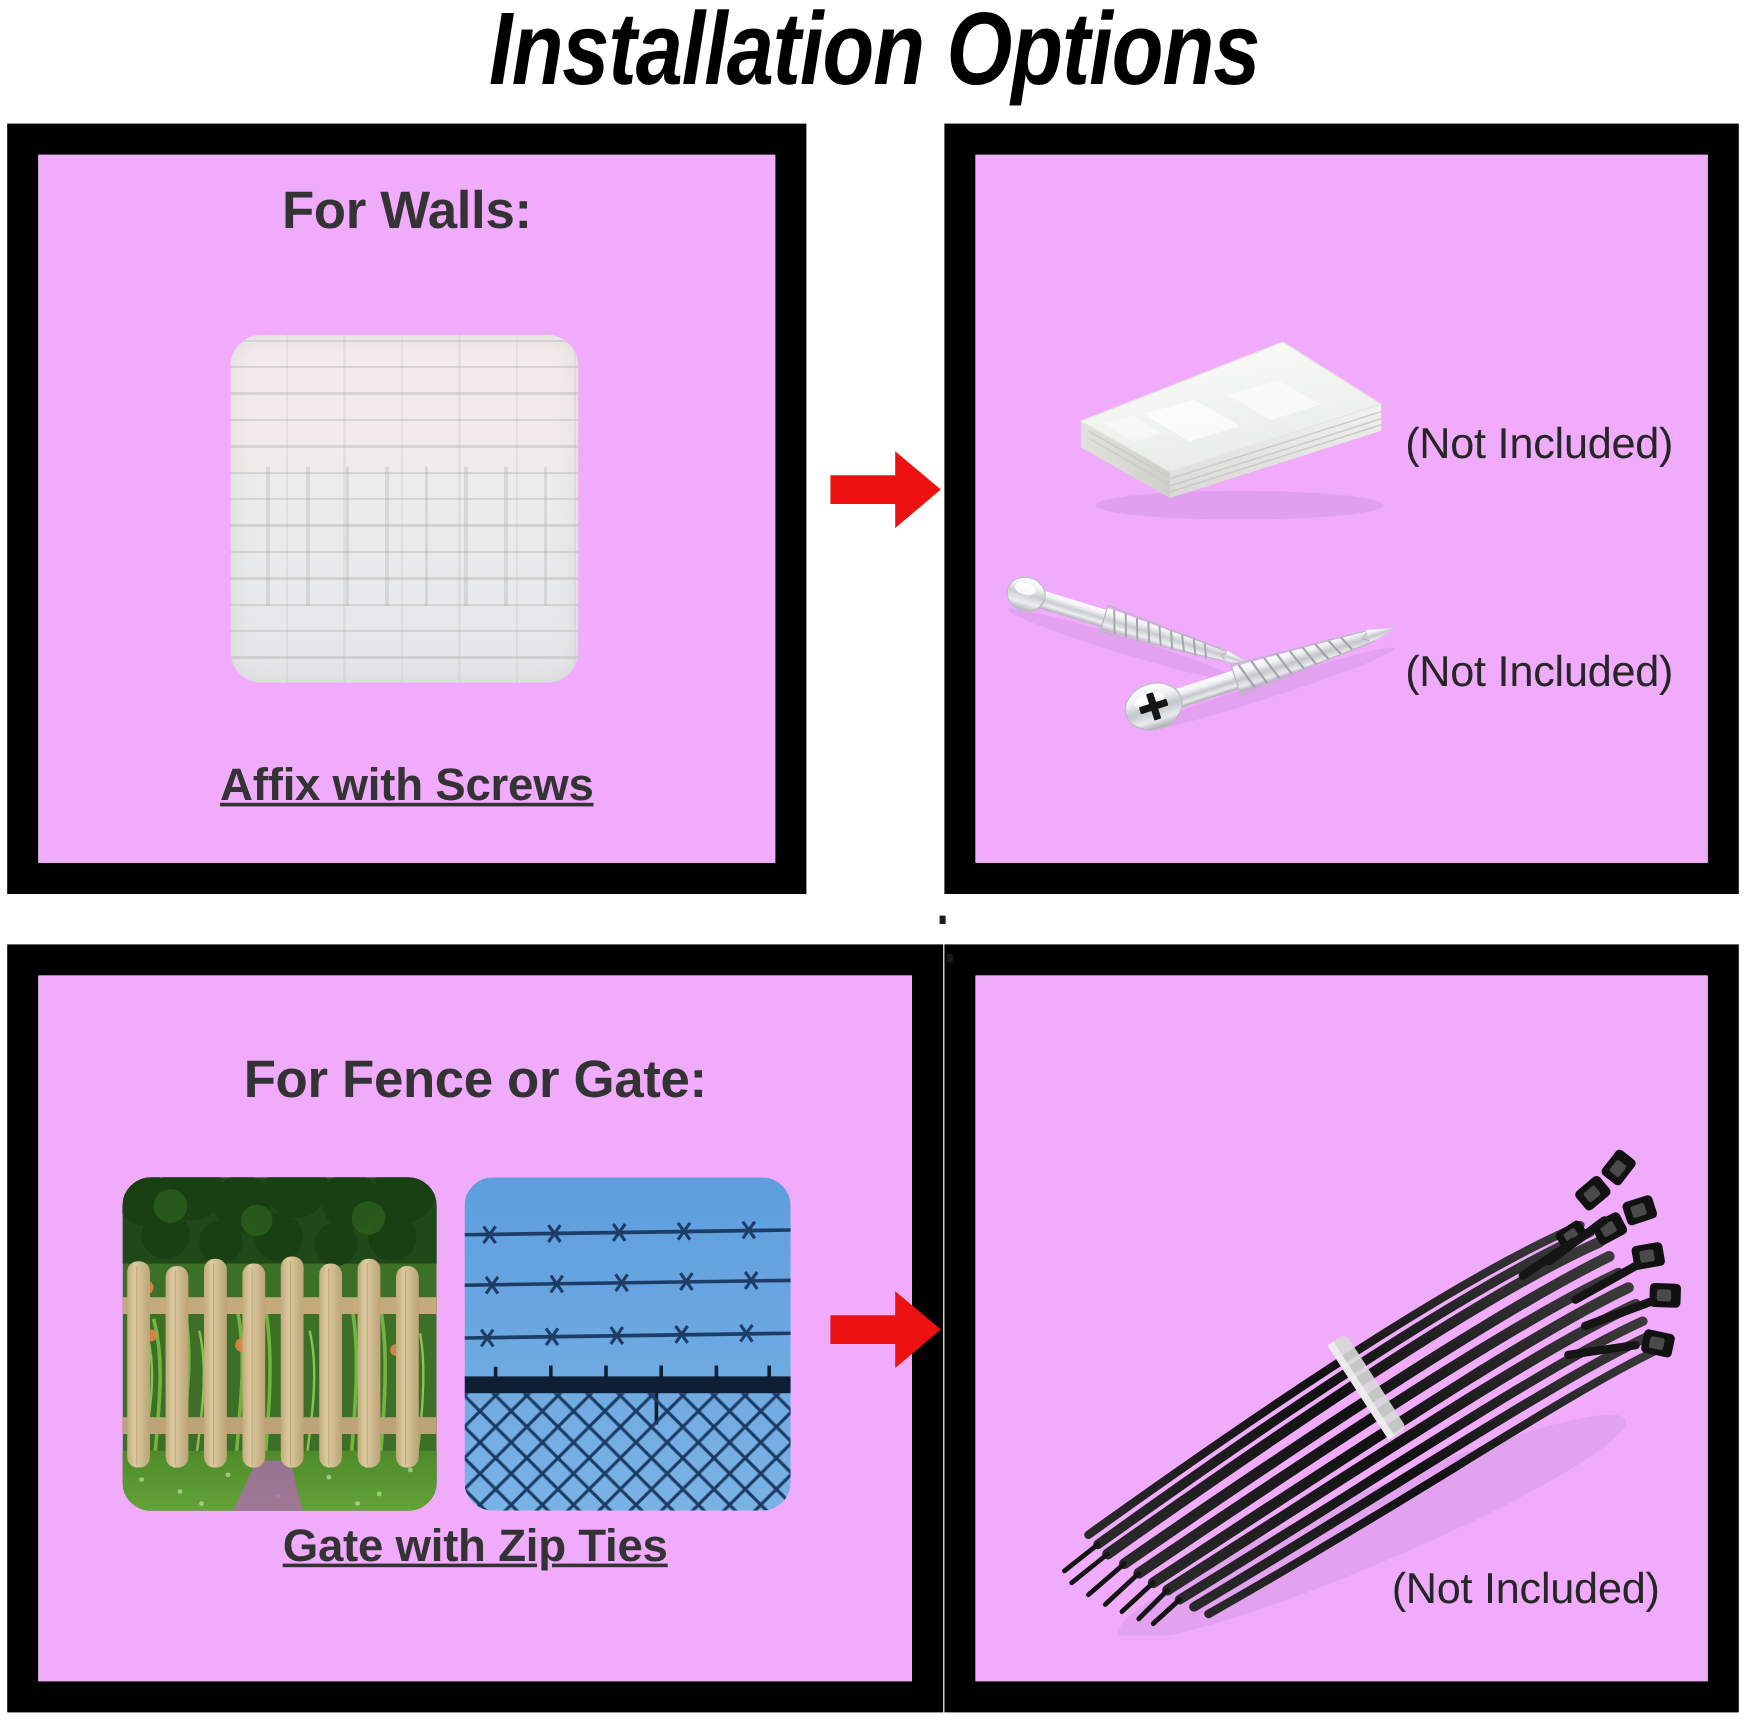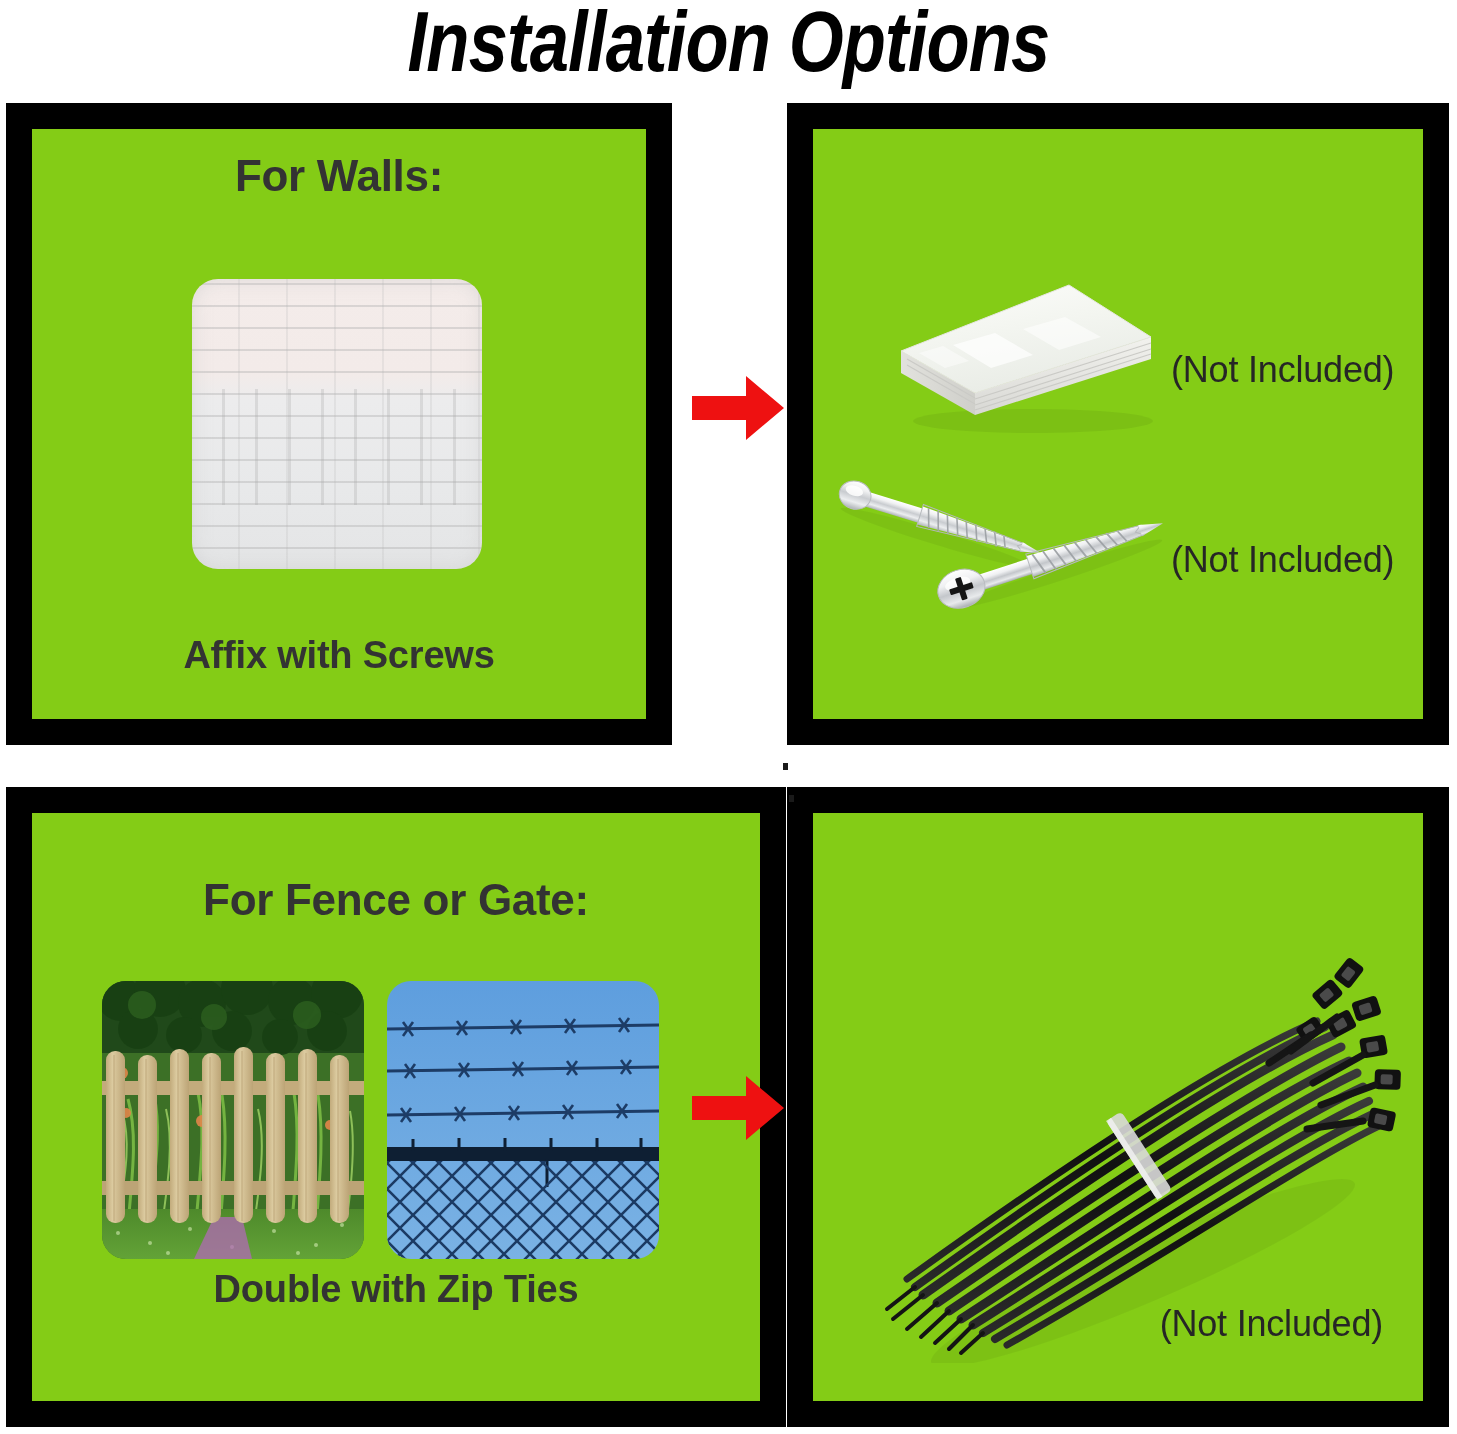--- a/index.html
+++ b/index.html
@@ -39,21 +39,21 @@
   .panel {
     position: absolute;
     background: #ffffff;
     border: 26px solid #000000;
     box-sizing: border-box;
   }
   .panel-inner {
     position: relative;
     width: 100%;
     height: 100%;
-    background: #84cc16;
+    background: #f0abfc;
     overflow: hidden;
   }
 
   #panel-walls      { left: 6px;   top: 103px;  width: 666px; height: 642px; }
   #panel-wall-hw    { left: 787px; top: 103px;  width: 662px; height: 642px; }
   #panel-fence      { left: 6px;   top: 787px;  width: 780px; height: 640px; }
   #panel-fence-hw   { left: 787px; top: 787px;  width: 662px; height: 640px; }
 
   .panel-heading {
     position: absolute;
@@ -69,20 +69,21 @@
 
   .panel-caption {
     position: absolute;
     width: 100%;
     text-align: center;
     font-size: 38px;
     font-weight: bold;
     color: #333333;
     line-height: 1.45;
     letter-spacing: -0.2px;
+    text-decoration: underline;
   }
   #caption-walls { bottom: 36px; }
   #caption-fence { bottom: 84px; }
 
   
   .brick-swatch {
     position: absolute;
     left: 160px;
     top: 150px;
     width: 290px;
@@ -488,21 +489,21 @@
             <path d="M254 157 L254 170"></path>
         </g>
 
         <path d="M160 178 L160 206" stroke="#0e1f33" stroke-width="3" fill="none"></path>
 
         <rect x="0" y="180" width="272" height="98" fill="url(#chainlink)"></rect>
       </svg>
     </div>
 
     <div class="panel-caption" id="caption-fence">
-      <div>Double with Zip Ties</div>
+      <div>Gate with Zip Ties</div>
     </div>
 
   </div>
 </div>
 
 <div class="panel" id="panel-fence-hw">
   <div class="panel-inner">
 
     <svg class="zipties" viewBox="0 0 540 420">
       <defs>

